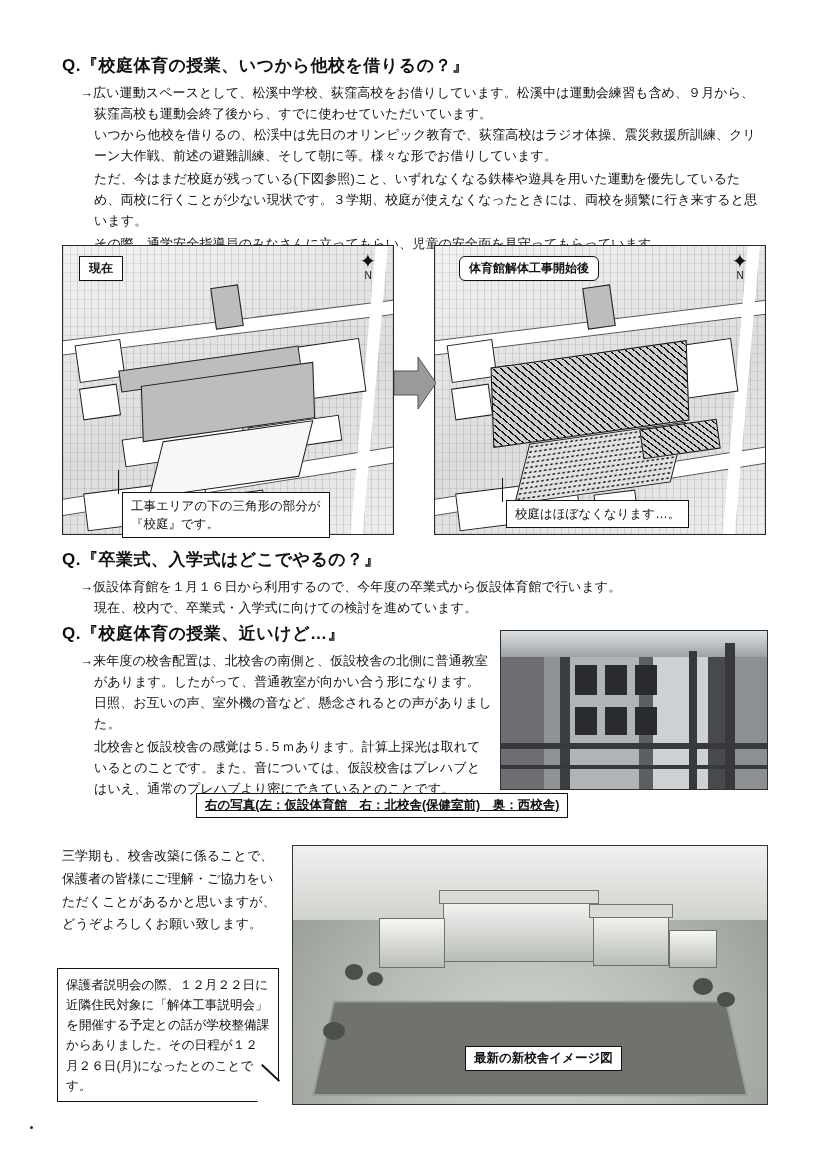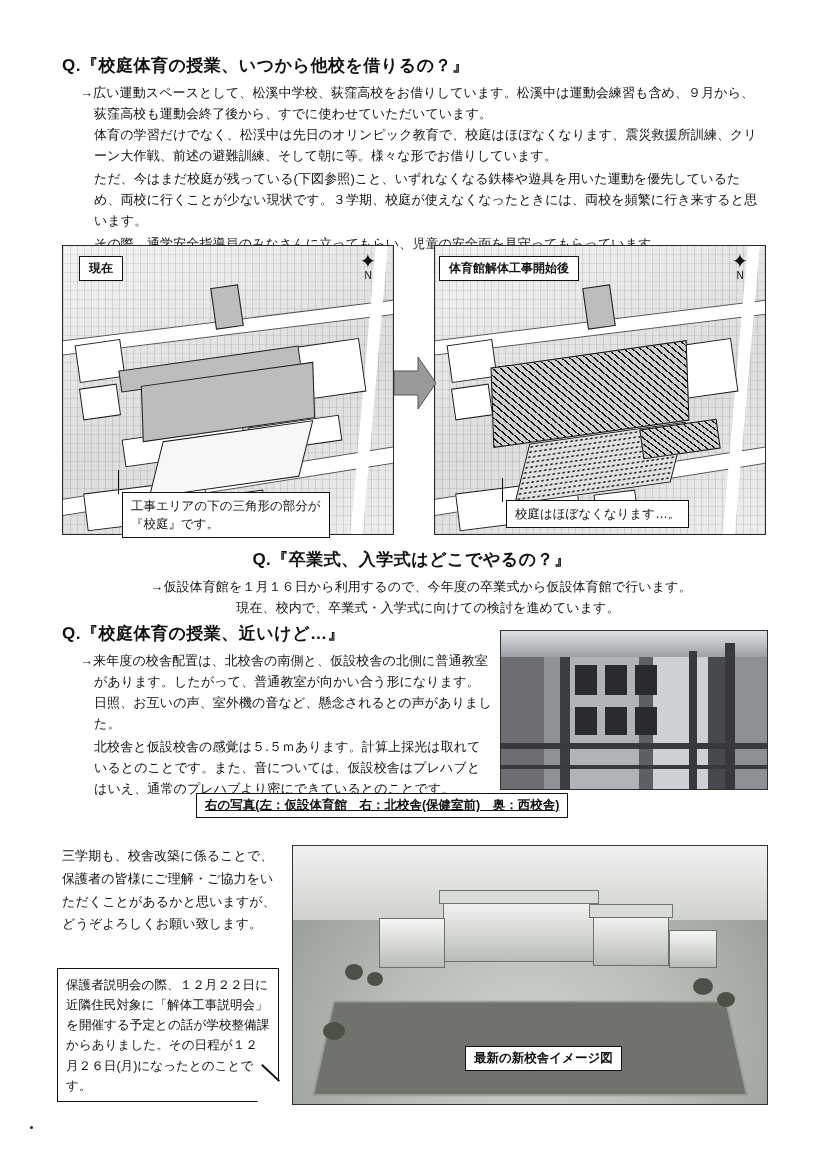--- a/index.html
+++ b/index.html
@@ -220,21 +220,21 @@
 </style>
 </head>
 <body>
 
 <div class="page">
 
   <div class="qa" style="left:62px;top:54px;width:700px;">
     <div class="q-head">Q.『校庭体育の授業、いつから他校を借りるの？』</div>
     <div class="q-body indent" style="margin-top:5px;">
       <div class="arrow-line">→広い運動スペースとして、松溪中学校、荻窪高校をお借りしています。松溪中は運動会練習も含め、９月から、荻窪高校も運動会終了後から、すでに使わせていただいています。</div>
-      <div style="padding-left:14px;">体育の学習だけでなく、松渓中は先日のオリンピック教育で、校庭はほぼなくなります、震災救援所訓練、クリーン大作戦、前述の避難訓練、そして朝に等。様々な形でお借りしています。</div>
+      <div style="padding-left:14px;">いつから他校を借りるの、松渓中は先日のオリンピック教育で、荻窪高校はラジオ体操、震災救援所訓練、クリーン大作戦、前述の避難訓練、そして朝に等。様々な形でお借りしています。</div>
       <div style="padding-left:14px;margin-top:2px;">ただ、今はまだ校庭が残っている(下図参照)こと、いずれなくなる鉄棒や遊具を用いた運動を優先しているため、両校に行くことが少ない現状です。３学期、校庭が使えなくなったときには、両校を頻繁に行き来すると思います。</div>
       <div style="padding-left:14px;margin-top:2px;">その際、通学安全指導員のみなさんに立ってもらい、児童の安全面を見守ってもらっています。</div>
     </div>
   </div>
 
   <div class="maps">
 
     <div class="map-box map-left">
       <div class="map-bg"></div>
 
@@ -274,39 +274,39 @@
       <div class="blk" style="left:22px;top:240px;width:120px;height:36px;transform:rotate(-7deg);"></div>
       <div class="blk" style="left:160px;top:246px;width:40px;height:26px;transform:rotate(-7deg);"></div>
 
       <div class="hatch" style="left:56px;top:108px;width:196px;height:78px;transform:rotate(-8deg) skewX(-6deg);"></div>
       <div class="dots" style="left:86px;top:188px;width:156px;height:56px;transform:rotate(-8deg) skewX(-22deg);"></div>
       <div class="hatch" style="left:206px;top:178px;width:76px;height:28px;transform:rotate(-8deg);"></div>
       <div class="compass" style="right:12px;top:6px;">
         <span class="star">✦</span>
         <span>N</span>
       </div>
-      <div class="map-label" style="left:4px;top:10px;">体育館解体工事開始後</div>
+      <div class="map-label" style="left:24px;top:10px;border-radius:6px;">体育館解体工事開始後</div>
     </div>
 
     <div class="big-arrow">
       <svg width="42" height="56" viewBox="0 0 42 56">
         <polygon points="0,16 24,16 24,2 42,28 24,54 24,40 0,40" fill="#9a9a9a" stroke="#555" stroke-width="1"></polygon>
       </svg>
     </div>
   </div>
 
   <div class="callout" style="left:506px;top:500px;">校庭はほぼなくなります…。</div>
   <div class="callout" style="left:122px;top:492px;">
     <div>工事エリアの下の三角形の部分が</div>
     <div>『校庭』です。</div>
   </div>
   <div class="lead" style="left:118px;top:470px;height:24px;"></div>
   <div class="lead" style="left:502px;top:478px;height:24px;"></div>
 
-  <div class="qa" style="left:62px;top:548px;width:700px;text-align:center;">
+  <div class="qa" style="left:62px;top:548px;width:700px;">
     <div class="q-head">Q.『卒業式、入学式はどこでやるの？』</div>
     <div class="q-body indent" style="margin-top:5px;">
       <div class="arrow-line">→仮設体育館を１月１６日から利用するので、今年度の卒業式から仮設体育館で行います。</div>
       <div style="padding-left:14px;">現在、校内で、卒業式・入学式に向けての検討を進めています。</div>
     </div>
   </div>
 
   <div class="qa" style="left:62px;top:622px;width:430px;">
     <div class="q-head">Q.『校庭体育の授業、近いけど…』</div>
     <div class="q-body indent" style="margin-top:5px;">

